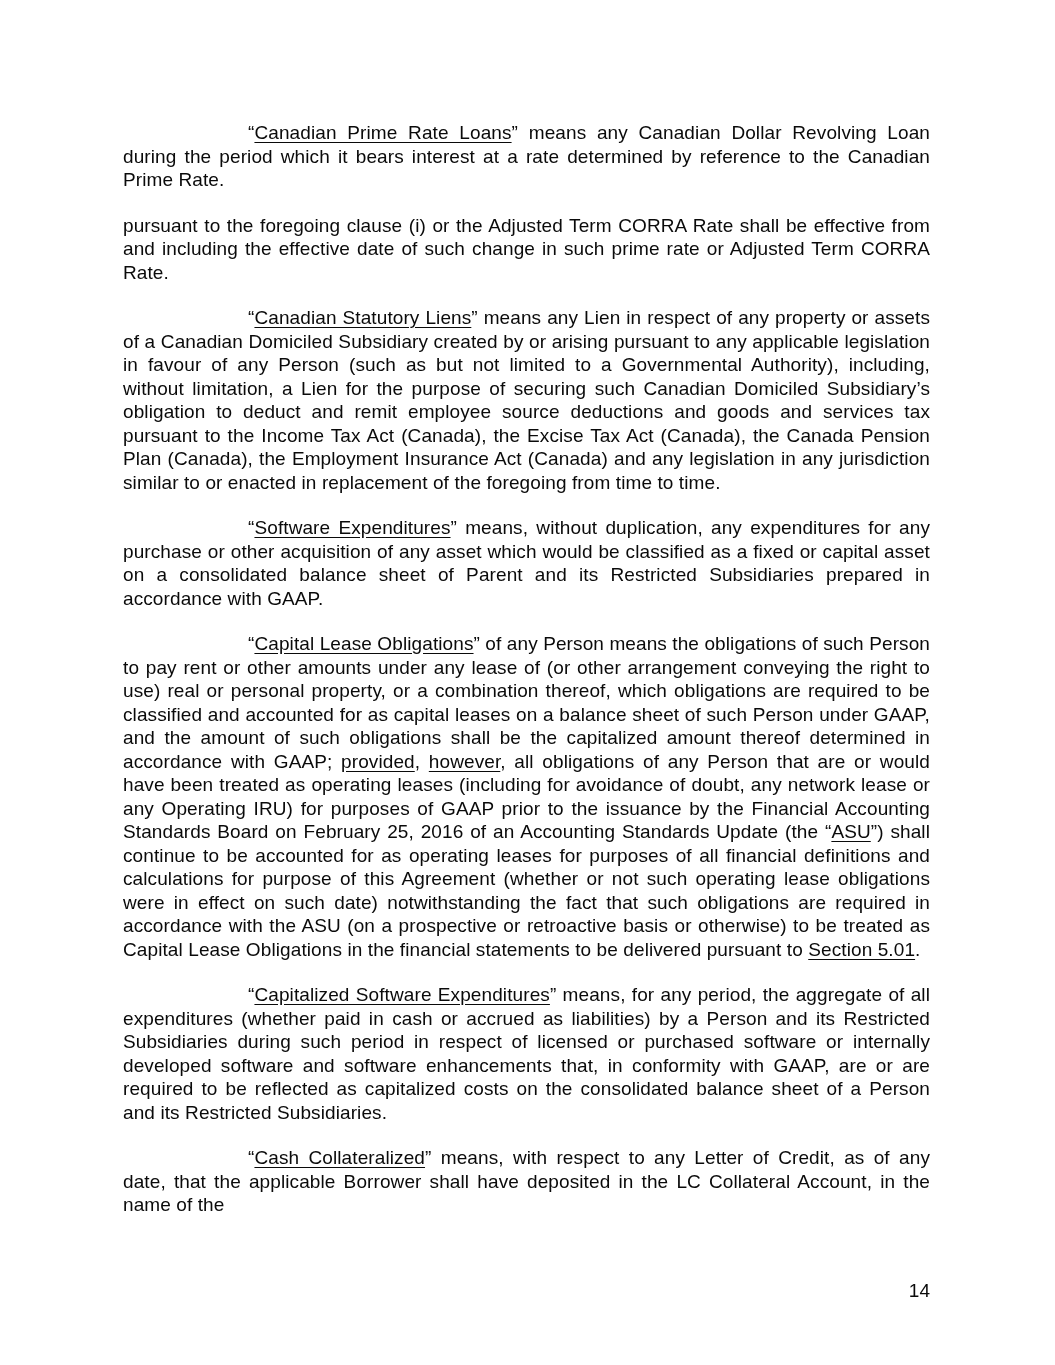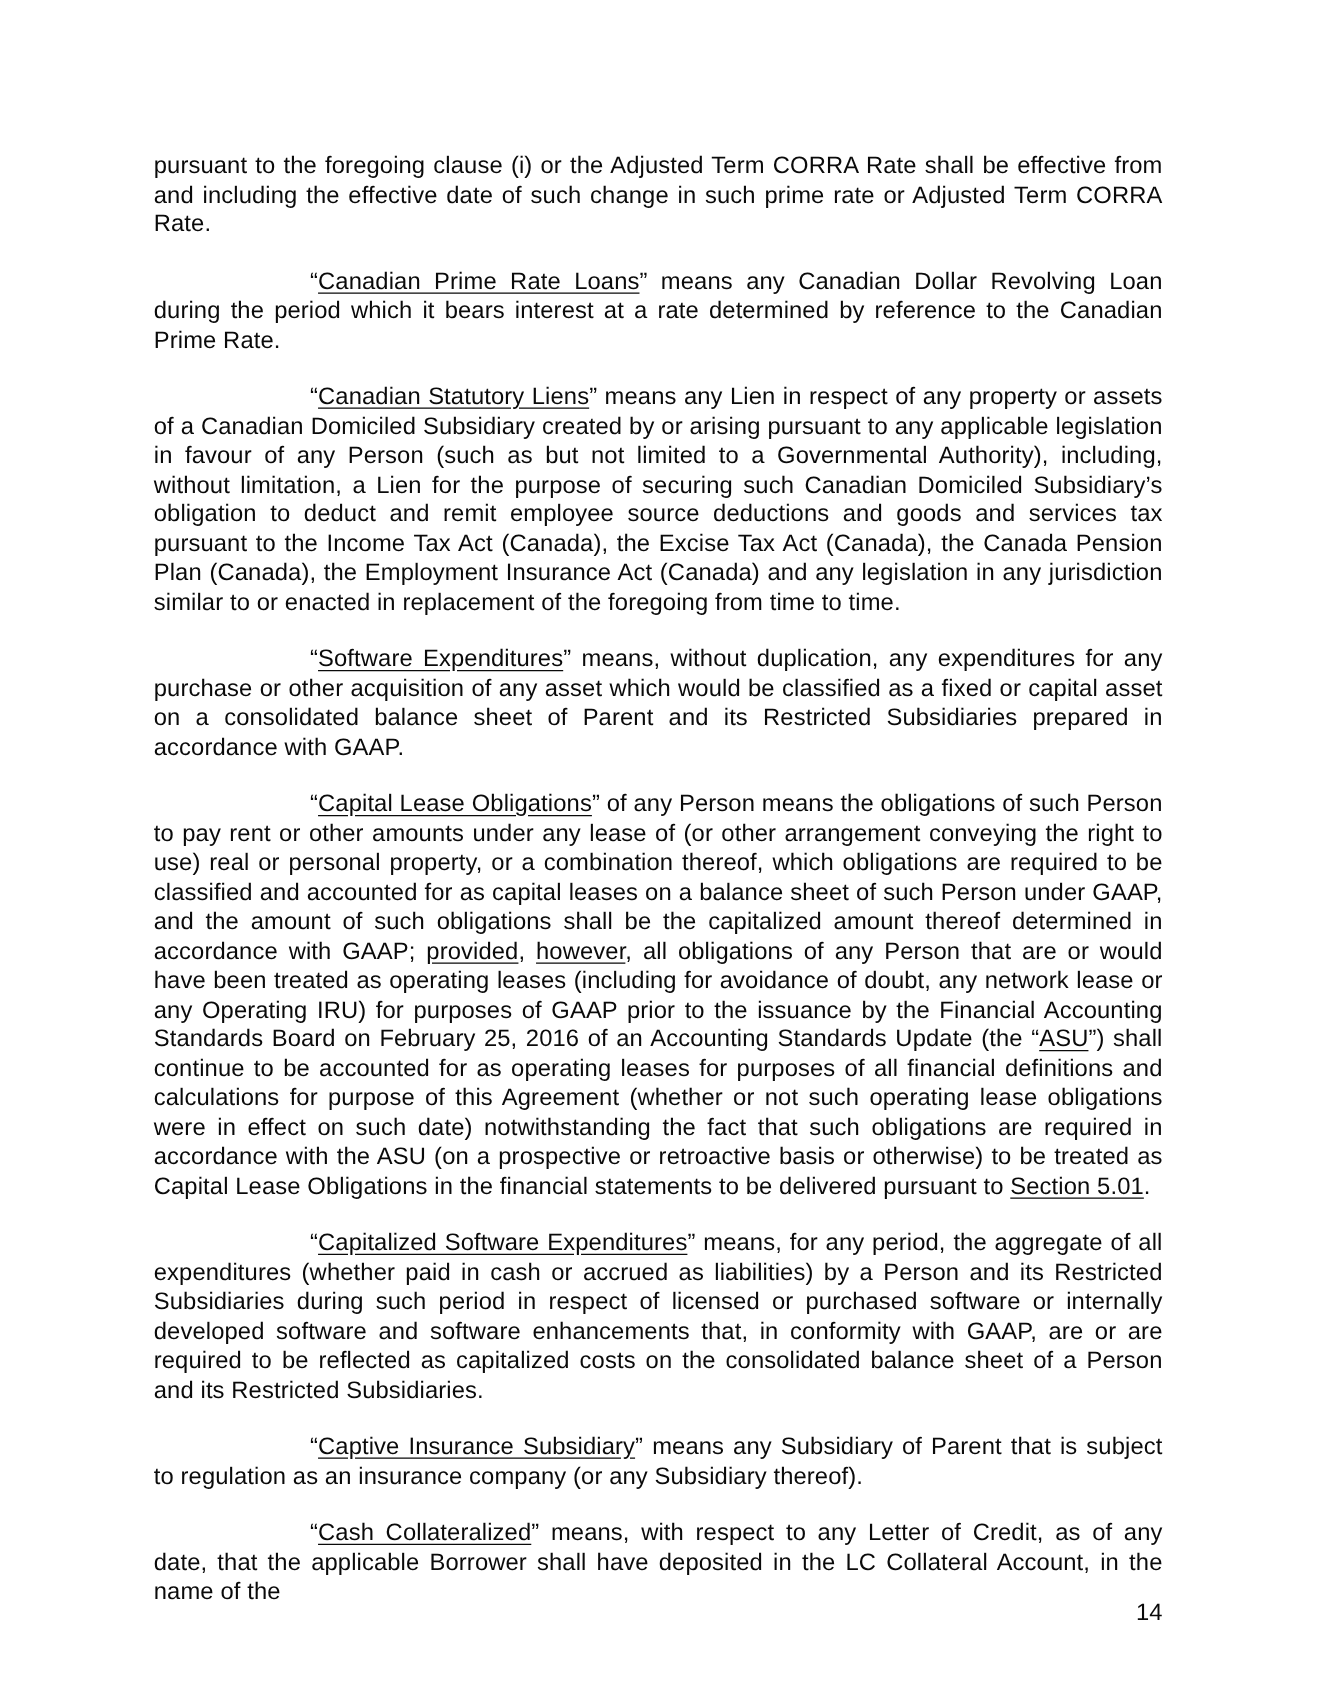--- a/index.html
+++ b/index.html
@@ -52,23 +52,22 @@
     text-align: right;
     font-size: 19px;
     line-height: 23.5px;
   }
 </style>
 </head>
 <body>
 
 <div class="page">
   <div class="doc-body">
+      <p class="para indent"><span class="">“</span><span class="u">Canadian Prime Rate Loans</span><span class="">” means any Canadian Dollar Revolving Loan during the period which it bears interest at a rate determined by reference to the Canadian Prime Rate.</span></p>
       <p class="para"><span class="">pursuant to the foregoing clause (i) or the Adjusted Term CORRA Rate shall be effective from and including the effective date of such change in such prime rate or Adjusted Term CORRA Rate.</span></p>
-      <p class="para indent"><span class="">“</span><span class="u">Canadian Prime Rate Loans</span><span class="">” means any Canadian Dollar Revolving Loan during the period which it bears interest at a rate determined by reference to the Canadian Prime Rate.</span></p>
       <p class="para indent"><span class="">“</span><span class="u">Canadian Statutory Liens</span><span class="">” means any Lien in respect of any property or assets of a Canadian Domiciled Subsidiary created by or arising pursuant to any applicable legislation in favour of any Person (such as but not limited to a Governmental Authority), including, without limitation, a Lien for the purpose of securing such Canadian Domiciled Subsidiary’s obligation to deduct and remit employee source deductions and goods and services tax pursuant to the Income Tax Act (Canada), the Excise Tax Act (Canada), the Canada Pension Plan (Canada), the Employment Insurance Act (Canada) and any legislation in any jurisdiction similar to or enacted in replacement of the foregoing from time to time.</span></p>
       <p class="para indent"><span class="">“</span><span class="u">Software Expenditures</span><span class="">” means, without duplication, any expenditures for any purchase or other acquisition of any asset which would be classified as a fixed or capital asset on a consolidated balance sheet of Parent and its Restricted Subsidiaries prepared in accordance with GAAP.</span></p>
       <p class="para indent"><span class="">“</span><span class="u">Capital Lease Obligations</span><span class="">” of any Person means the obligations of such Person to pay rent or other amounts under any lease of (or other arrangement conveying the right to use) real or personal property, or a combination thereof, which obligations are required to be classified and accounted for as capital leases on a balance sheet of such Person under GAAP, and the amount of such obligations shall be the capitalized amount thereof determined in accordance with GAAP; </span><span class="u">provided</span><span class="">, </span><span class="u">however</span><span class="">, all obligations of any Person that are or would have been treated as operating leases (including for avoidance of doubt, any network lease or any Operating IRU) for purposes of GAAP prior to the issuance by the Financial Accounting Standards Board on February 25, 2016 of an Accounting Standards Update (the “</span><span class="u">ASU</span><span class="">”) shall continue to be accounted for as operating leases for purposes of all financial definitions and calculations for purpose of this Agreement (whether or not such operating lease obligations were in effect on such date) notwithstanding the fact that such obligations are required in accordance with the ASU (on a prospective or retroactive basis or otherwise) to be treated as Capital Lease Obligations in the financial statements to be delivered pursuant to </span><span class="u">Section 5.01</span><span class="">.</span></p>
       <p class="para indent"><span class="">“</span><span class="u">Capitalized Software Expenditures</span><span class="">” means, for any period, the aggregate of all expenditures (whether paid in cash or accrued as liabilities) by a Person and its Restricted Subsidiaries during such period in respect of licensed or purchased software or internally developed software and software enhancements that, in conformity with GAAP, are or are required to be reflected as capitalized costs on the consolidated balance sheet of a Person and its Restricted Subsidiaries.</span></p>
-      <p class="para indent"><span class="">“</span><span class="u">Captive Insurance Subsidiary</span><span class="">” means any Subsidiary of Parent that is subject to regulation as an insurance company (or any Subsidiary thereof).</span></p>
       <p class="para indent"><span class="">“</span><span class="u">Cash Collateralized</span><span class="">” means, with respect to any Letter of Credit, as of any date, that the applicable Borrower shall have deposited in the LC Collateral Account, in the name of the</span></p>
     </div>
   <div class="page-number">14</div>
 </div>
 
 </body></html>

